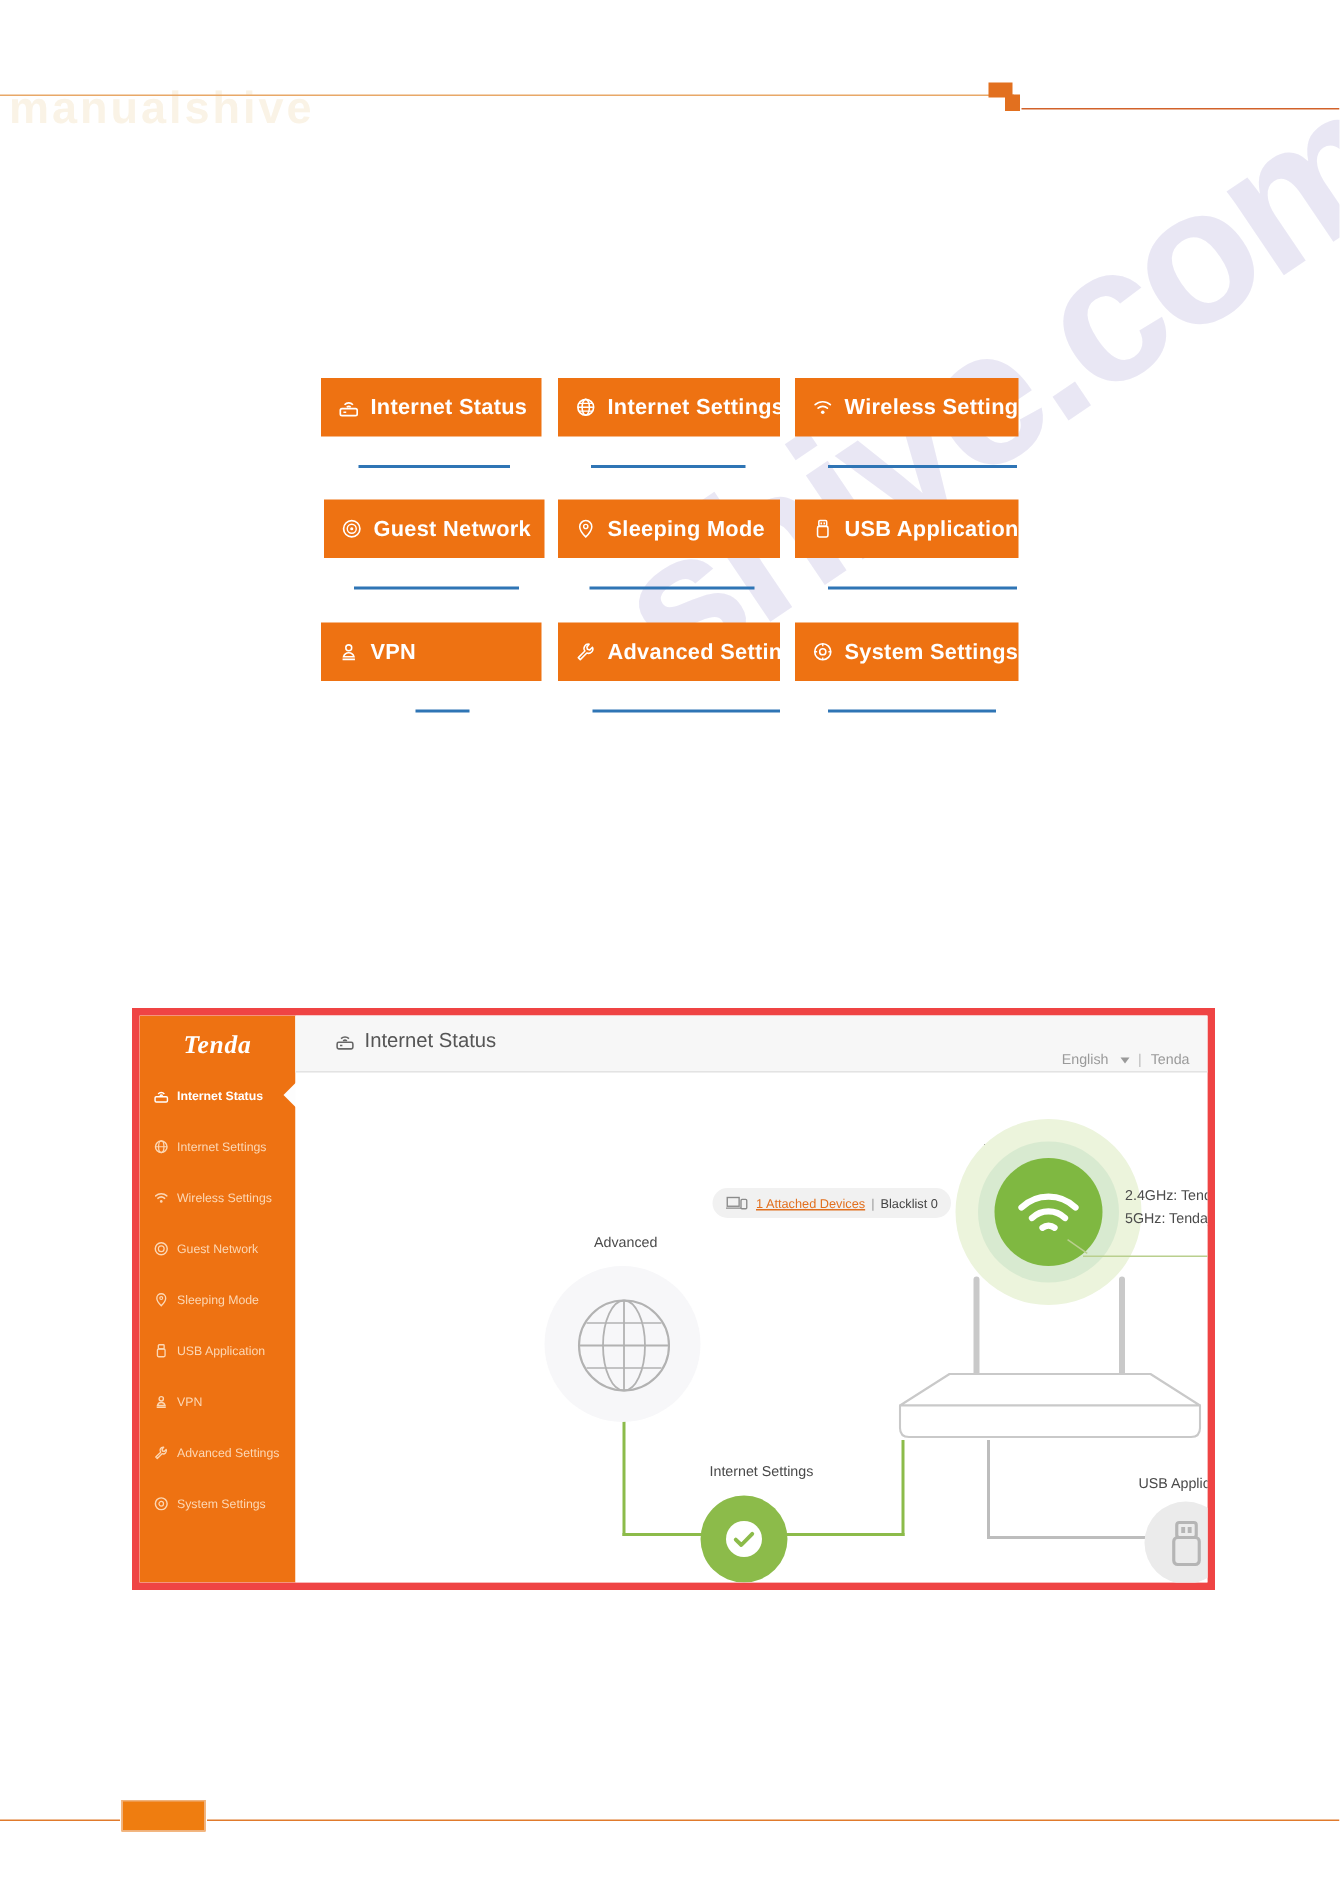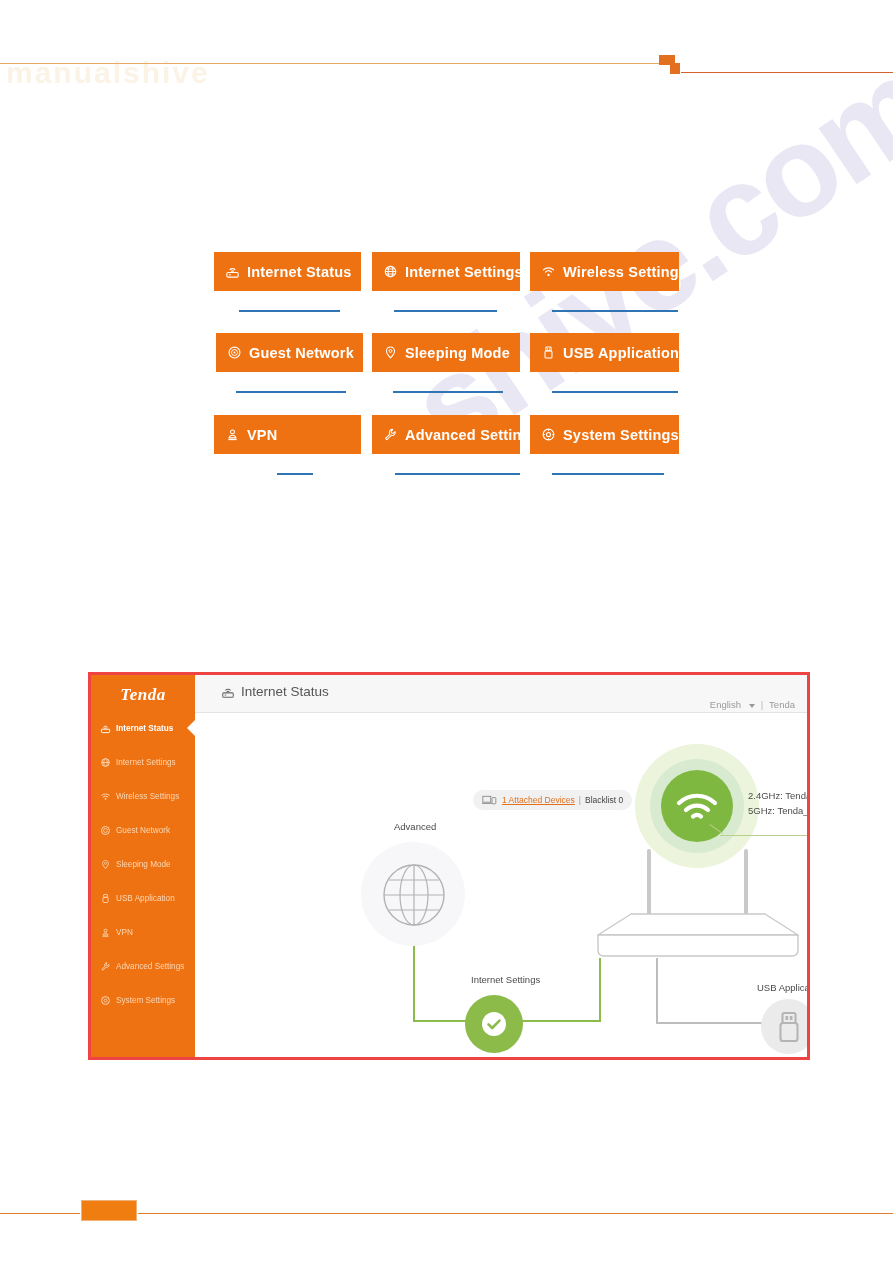--- a/index.html
+++ b/index.html
@@ -85,21 +85,21 @@
     display:inline-flex;align-items:center;justify-content:center;
   }
   .menu-btn .mi svg{display:block;}
   .menu-underline{
     position:absolute;height:0;border-top:2px solid #2f75b5;
   }
 
   
   #ui-window{
     position:absolute;left:88px;top:672px;width:722px;height:388px;
-    background:#ffffff;border:3px solid #ef4444;box-sizing:border-box;
+    background:#ffffff;border:5px solid #ef4444;box-sizing:border-box;
     overflow:hidden;
   }
   #ui-sidebar{
     position:absolute;left:0;top:0;width:104px;height:100%;
     background:#ee7212;
   }
   #brand-logo{
     margin:10px 0 0 0;text-align:center;color:#ffffff;
     font-size:17px;font-weight:bold;font-style:italic;letter-spacing:.5px;
     font-family:"Liberation Serif","DejaVu Serif",serif;

